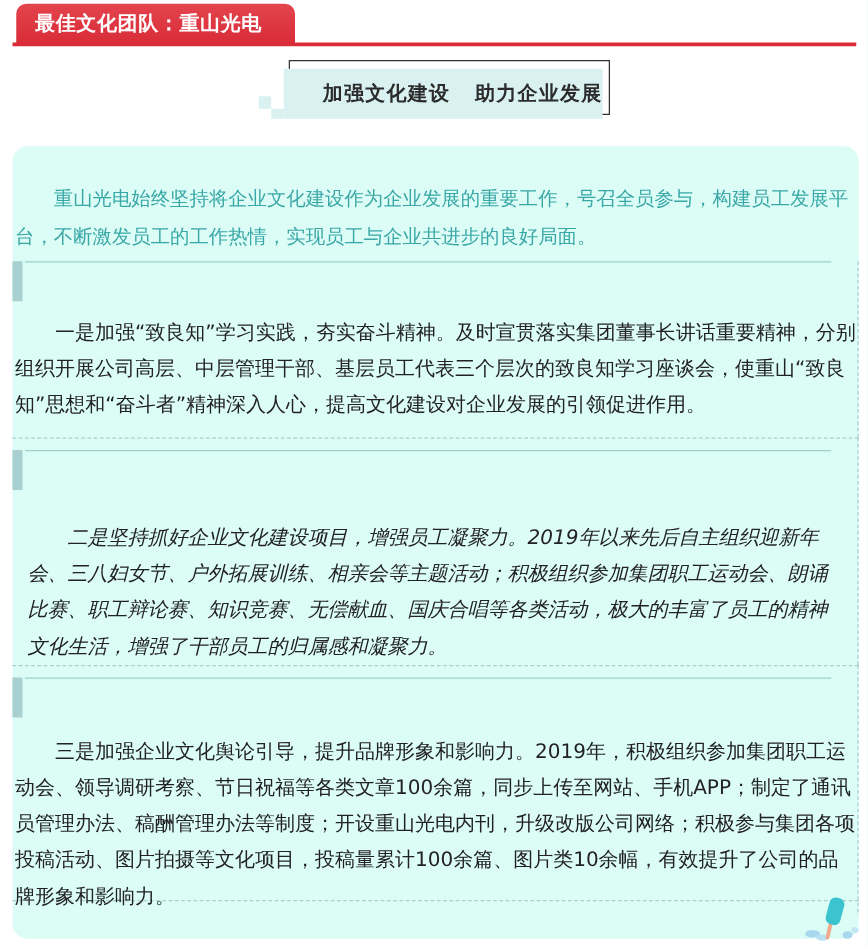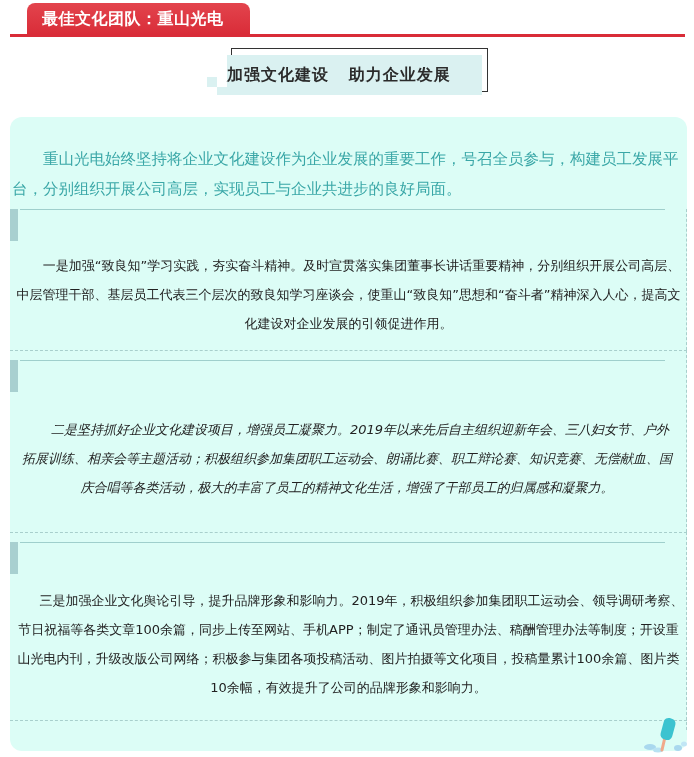--- a/index.html
+++ b/index.html
@@ -1,20 +1,20 @@
 <!DOCTYPE html>
 <html><head>
 <meta charset="utf-8">
 <style>
   html, body { margin: 0; padding: 0; background: #ffffff; }
   body { width: 694px; height: 757px; position: relative; overflow: hidden;
          font-family: "DejaVu Sans", "Liberation Sans", sans-serif; }
 
   .header-tab {
-    position: absolute; left: 27px; top: 3px; width: 223px; height: 32px;
+    position: absolute; left: 13px; top: 3px; width: 223px; height: 32px;
     background: linear-gradient(#e3444d, #d92c38);
     border-radius: 8px 8px 0 0;
     color: #ffffff; font-weight: bold; font-size: 16px;
     line-height: 32px; padding-left: 15px; box-sizing: border-box;
     letter-spacing: 0.5px;
   }
   .header-line {
     position: absolute; left: 10px; top: 34px; width: 675px; height: 3px;
     background: #d92c38;
   }
@@ -22,21 +22,21 @@
   .title-frame {
     position: absolute; left: 231px; top: 48px; width: 257px; height: 44px;
     border-top: 1.5px solid #333; border-right: 1.5px solid #333;
     border-bottom: 1.5px solid #333; border-left: 1.5px solid #333;
     box-sizing: border-box;
   }
   .title-box {
     position: absolute; left: 227px; top: 55px; width: 255px; height: 40px;
     background: #daf1f1;
     color: #2b2b2b; font-weight: bold; font-size: 16px;
-    line-height: 40px; text-align: left; letter-spacing: 1px;
+    line-height: 40px; text-align: right; letter-spacing: 1px;
   }
   .title-deco {
     position: absolute; left: 207px; top: 77px; width: 10px; height: 10px; background: #daf1f1;
   }
   .title-deco2 {
     position: absolute; left: 217px; top: 87px; width: 10px; height: 8px; background: #daf1f1;
   }
 
   .card {
     position: absolute; left: 10px; top: 117px; width: 677px; height: 634px;
@@ -59,41 +59,41 @@
     position: absolute; left: 0; top: 0; width: 8px; height: 32px; background: #a8d0d0;
   }
   .section .dash-right {
     position: absolute; right: 0; top: 0; width: 0; border-right: 1px dashed #a8cfcc;
   }
   .section .dash-bottom {
     position: absolute; left: 0; right: 0; height: 0; border-bottom: 1px dashed #a8cfcc;
   }
   .section p {
     position: absolute; left: 2px; width: 673px; margin: 0;
-    color: #222222; font-size: 13px; line-height: 29px; text-indent: 2em; text-align: center;
+    color: #222222; font-size: 16px; line-height: 29px; text-indent: 2em;
   }
 
   .icecream {
     position: absolute; left: 640px; top: 715px; width: 50px; height: 40px;
   }
 </style>
 </head>
 <body>
 
 <div class="header-tab">最佳文化团队：重山光电</div>
 <div class="header-line"></div>
 
 <div class="title-frame"></div>
 <div class="title-deco"></div>
 <div class="title-deco2"></div>
 <div class="title-box" style="white-space:pre;">加强文化建设   助力企业发展</div>
 
 <div class="card"></div>
 
-<p class="intro">重山光电始终坚持将企业文化建设作为企业发展的重要工作，号召全员参与，构建员工发展平台，分别组织开展公司高层，实现员工与企业共进步的良好局面。</p>
+<p class="intro">重山光电始终坚持将企业文化建设作为企业发展的重要工作，号召全员参与，构建员工发展平台，不断激发员工的工作热情，实现员工与企业共进步的良好局面。</p>
 
 <div class="section" style="top:209px;height:141px;">
   <div class="topline"></div>
   <div class="marker"></div>
   <div class="dash-right" style="top:0;height:141px;"></div>
   <div class="dash-bottom" style="top:141px;"></div>
   <p style="top:42px;">一是加强“致良知”学习实践，夯实奋斗精神。及时宣贯落实集团董事长讲话重要精神，分别组织开展公司高层、中层管理干部、基层员工代表三个层次的致良知学习座谈会，使重山“致良知”思想和“奋斗者”精神深入人心，提高文化建设对企业发展的引领促进作用。</p>
 </div>
 
 <div class="section" style="top:360px;height:172px;font-style:italic;">

